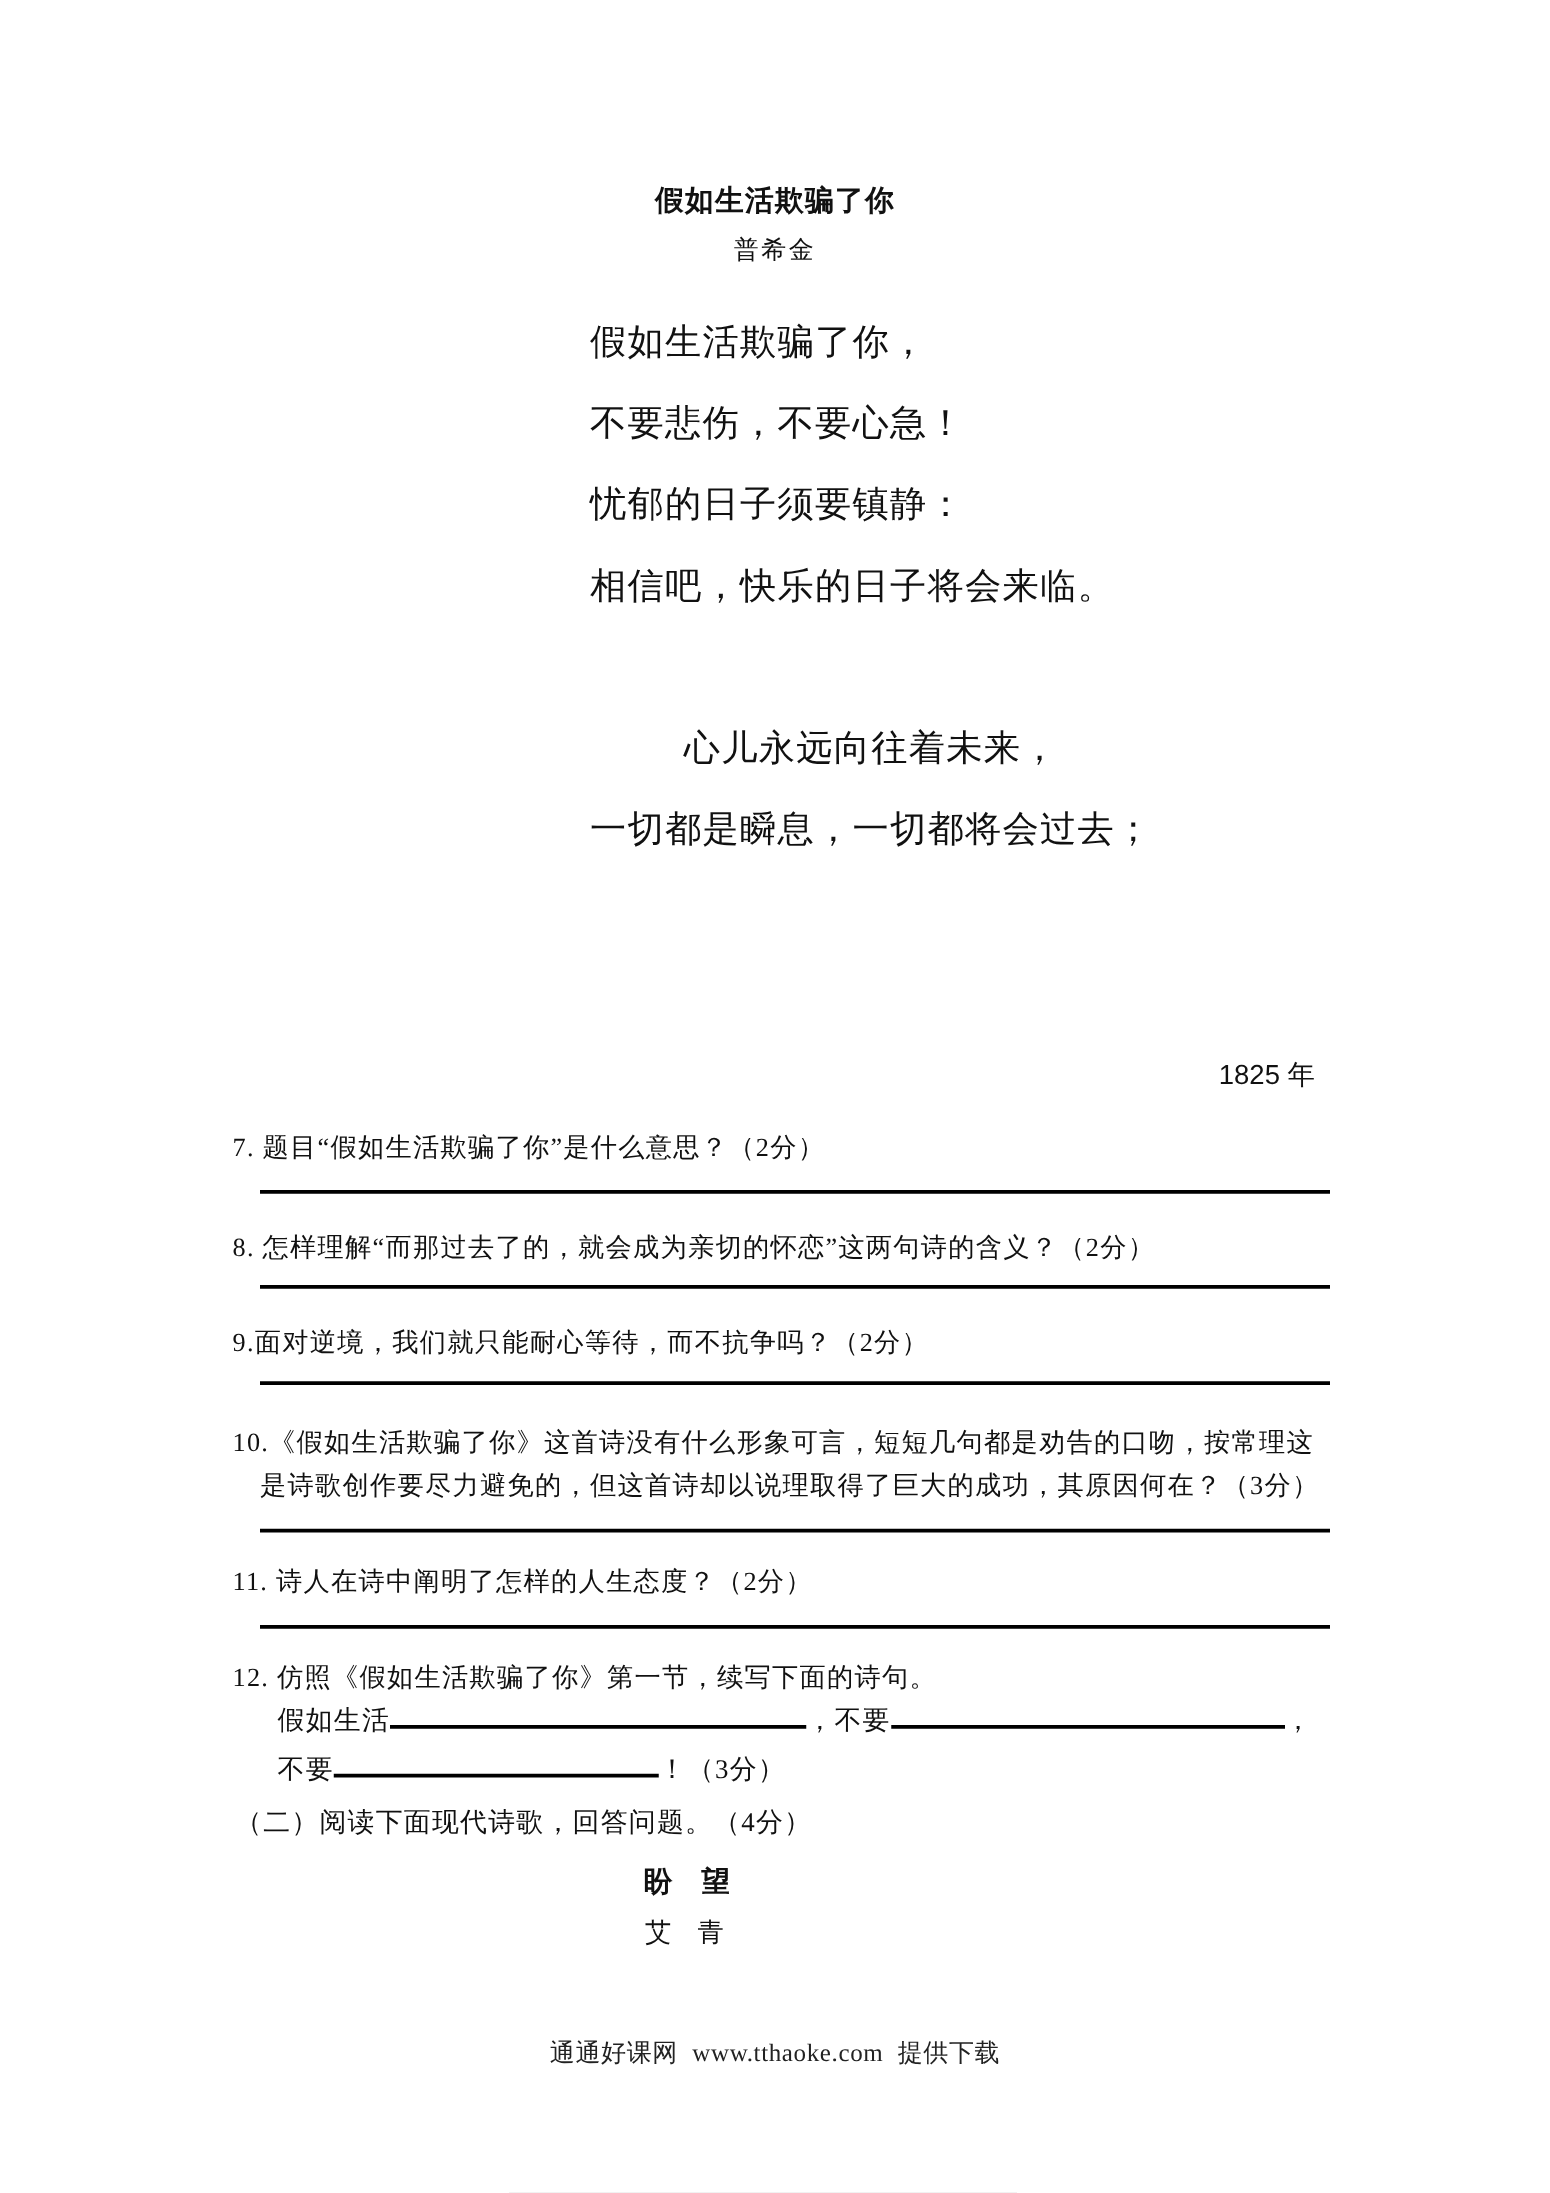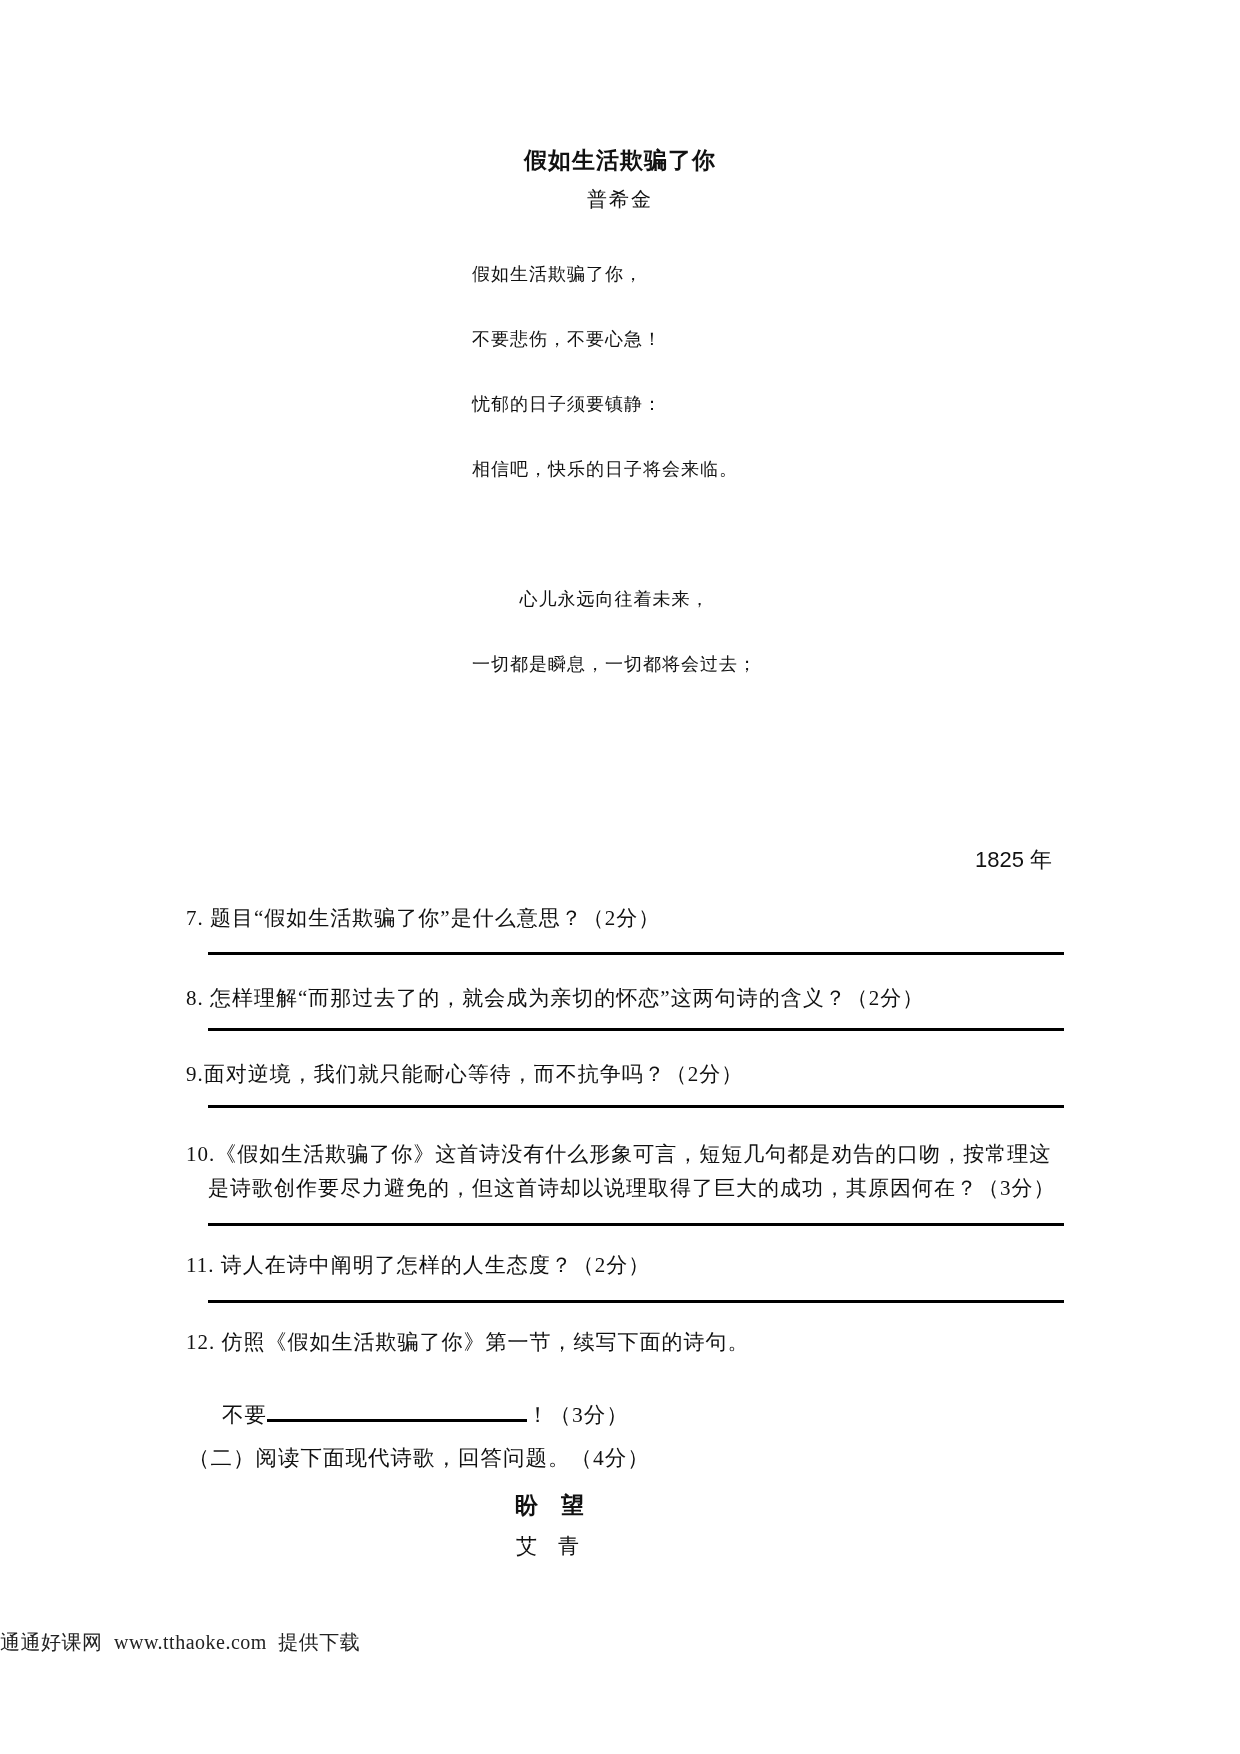--- a/index.html
+++ b/index.html
@@ -23,21 +23,21 @@
   }
   .doc-author {
     position: absolute; top: 186px; left: 0; width: 1240px;
     text-align: center;
     font-size: 20px; letter-spacing: 2px;
   }
   
   .stanza {
     position: absolute; left: 472px;
     font-family: "Liberation Sans", sans-serif;
-    font-size: 18px; line-height: 65px; letter-spacing: 1px;
+    font-size: 29px; line-height: 65px; letter-spacing: 1px;
     white-space: nowrap;
   }
   .stanza-1 { top: 242px; }
   .stanza-2 { top: 567px; text-align: center; }
   .poem-year {
     position: absolute; top: 845px; left: 975px;
     font-family: "Liberation Sans", sans-serif;
     font-size: 22px;
   }
   
@@ -89,21 +89,21 @@
     font-family: "Liberation Sans", sans-serif;
     font-weight: 700; font-size: 23px; white-space: nowrap;
   }
   .poem2-author {
     position: absolute; top: 1532px; left: 516px;
     font-size: 21px; white-space: nowrap;
   }
   
   .page-footer {
     position: absolute; top: 1629px; left: 0; width: 1240px;
-    text-align: left;
+    text-align: center;
     font-size: 20px; letter-spacing: 0.5px; word-spacing: 6px;
     color: #222222;
   }
 </style>
 </head>
 <body>
 
 <div id="page">
 
   <div class="doc-title">假如生活欺骗了你</div>
@@ -134,20 +134,23 @@
 
   <div class="question q10-l1">10.《假如生活欺骗了你》这首诗没有什么形象可言，短短几句都是劝告的口吻，按常理这</div>
   <div class="question q10-l2">是诗歌创作要尽力避免的，但这首诗却以说理取得了巨大的成功，其原因何在？（3分）</div>
   <div class="answer-rule rule-4"></div>
 
   <div class="question q11">11. 诗人在诗中阐明了怎样的人生态度？（2分）</div>
   <div class="answer-rule rule-5"></div>
 
   <div class="question q12">12. 仿照《假如生活欺骗了你》第一节，续写下面的诗句。</div>
 
+  <div class="fill-line fill-1">
+    <span>假如生活</span><span class="blank blank-a"></span><span>，不要</span><span class="blank blank-b"></span><span>，</span>
+  </div>
 
   <div class="fill-line fill-2">
     <span>不要</span><span class="blank blank-c"></span><span>！（3分）</span>
   </div>
 
   <div class="section2-heading">（二）阅读下面现代诗歌，回答问题。（4分）</div>
   <div class="poem2-title">盼　望</div>
   <div class="poem2-author">艾　青</div>
 
   <div class="page-footer">通通好课网 www.tthaoke.com 提供下载</div>

